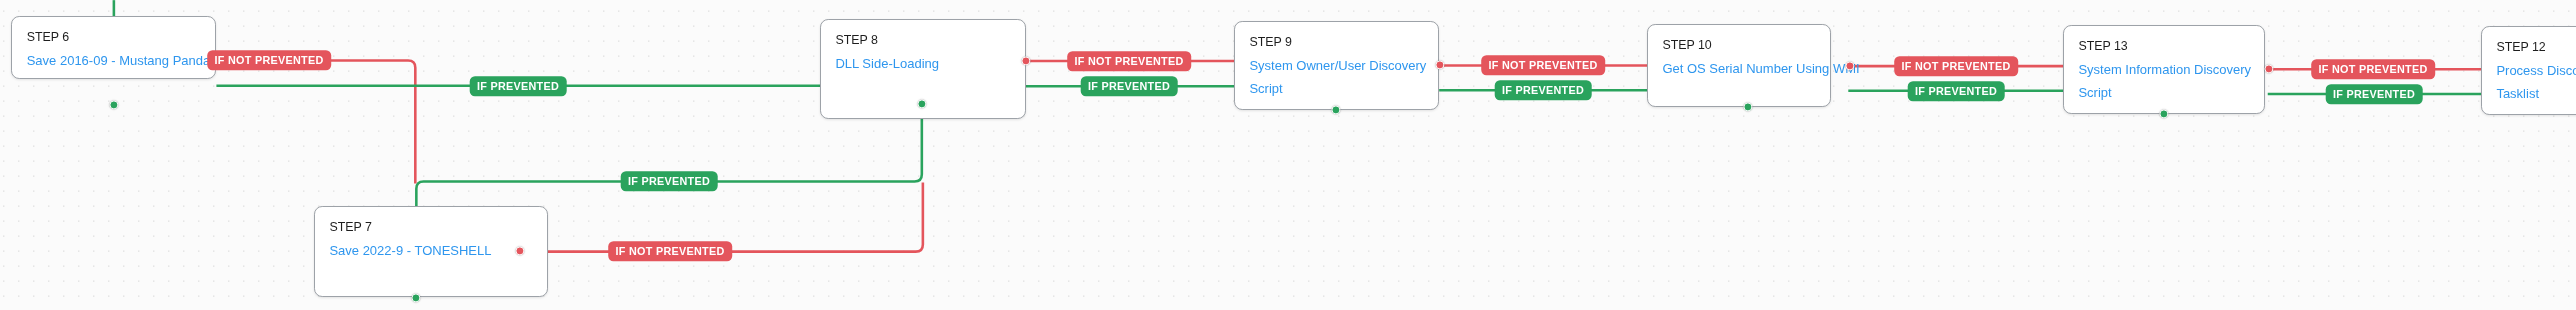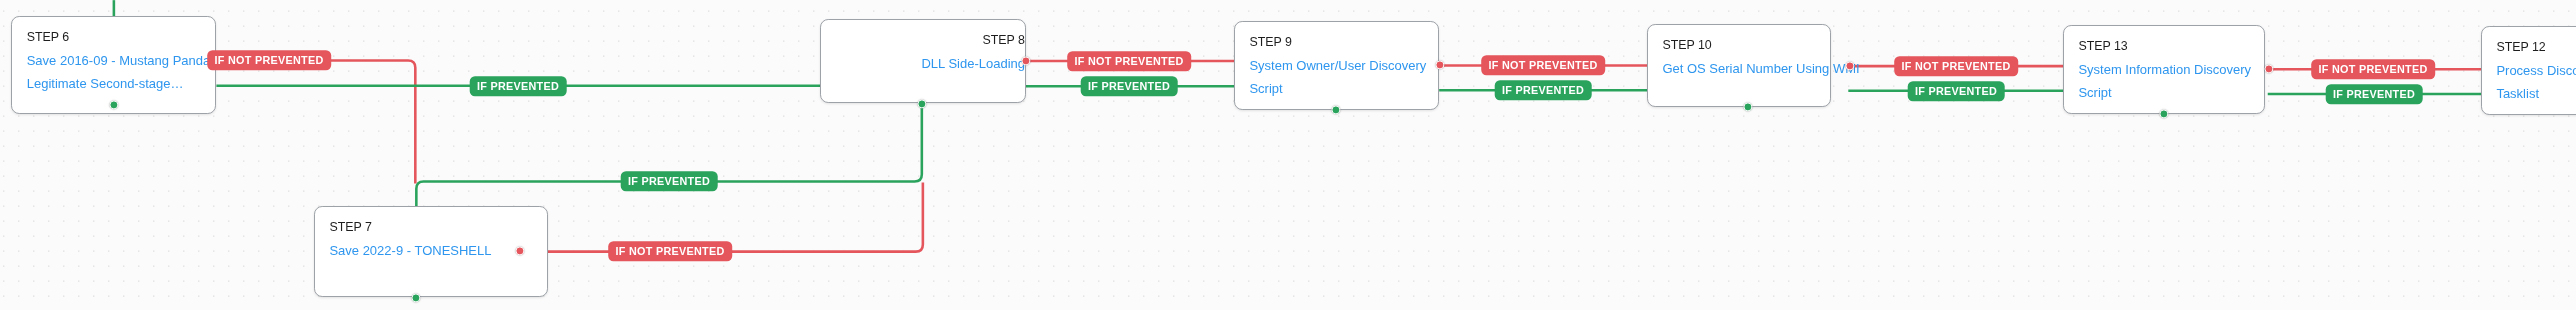--- a/index.html
+++ b/index.html
@@ -57,34 +57,33 @@
       <path d="M5215,136 H5634" class="edge red"></path>
       <path d="M221,0 V33" class="edge green"></path>
       <path d="M420,166 H1593" class="edge green"></path>
       <path d="M808,402 V366 Q808,352 822,352 H1775 Q1789,352 1789,338 V204" class="edge green"></path>
       <path d="M1990,167 H2398" class="edge green"></path>
       <path d="M2793,175 H3198" class="edge green"></path>
       <path d="M3587,176 H4007" class="edge green"></path>
       <path d="M4401,182 H4817" class="edge green"></path>
       <path d="M5210,197 H5634" class="edge green"></path>
     </svg>
-    <div class="node" style="left: 11.3px; top: 16px; width: 205px; height: 98px;">
+    <div class="node" style="left: 11.3px; top: 16px; width: 205px; height: 63px;">
       <div class="title">STEP 6</div>
       <div class="lines">
         <div class="link">Save 2016-09 - Mustang Panda's</div>
-        <div class="link">Legitimate Second-stage…</div>
       </div>
     </div>
     <div class="node" style="left: 314px; top: 206px; width: 234px; height: 91px;">
       <div class="title">STEP 7</div>
       <div class="lines">
         <div class="link">Save 2022-9 - TONESHELL</div>
       </div>
     </div>
-    <div class="node" style="left: 820px; top: 19px; width: 206px; height: 84px; text-align: right;">
+    <div class="node" style="left: 820px; top: 19px; width: 206px; height: 100px;">
       <div class="title">STEP 8</div>
       <div class="lines">
         <div class="link">DLL Side-Loading</div>
       </div>
     </div>
     <div class="node" style="left: 1234px; top: 20.6px; width: 205px; height: 89px;">
       <div class="title">STEP 9</div>
       <div class="lines">
         <div class="link">System Owner/User Discovery</div>
         <div class="link">Script</div>

